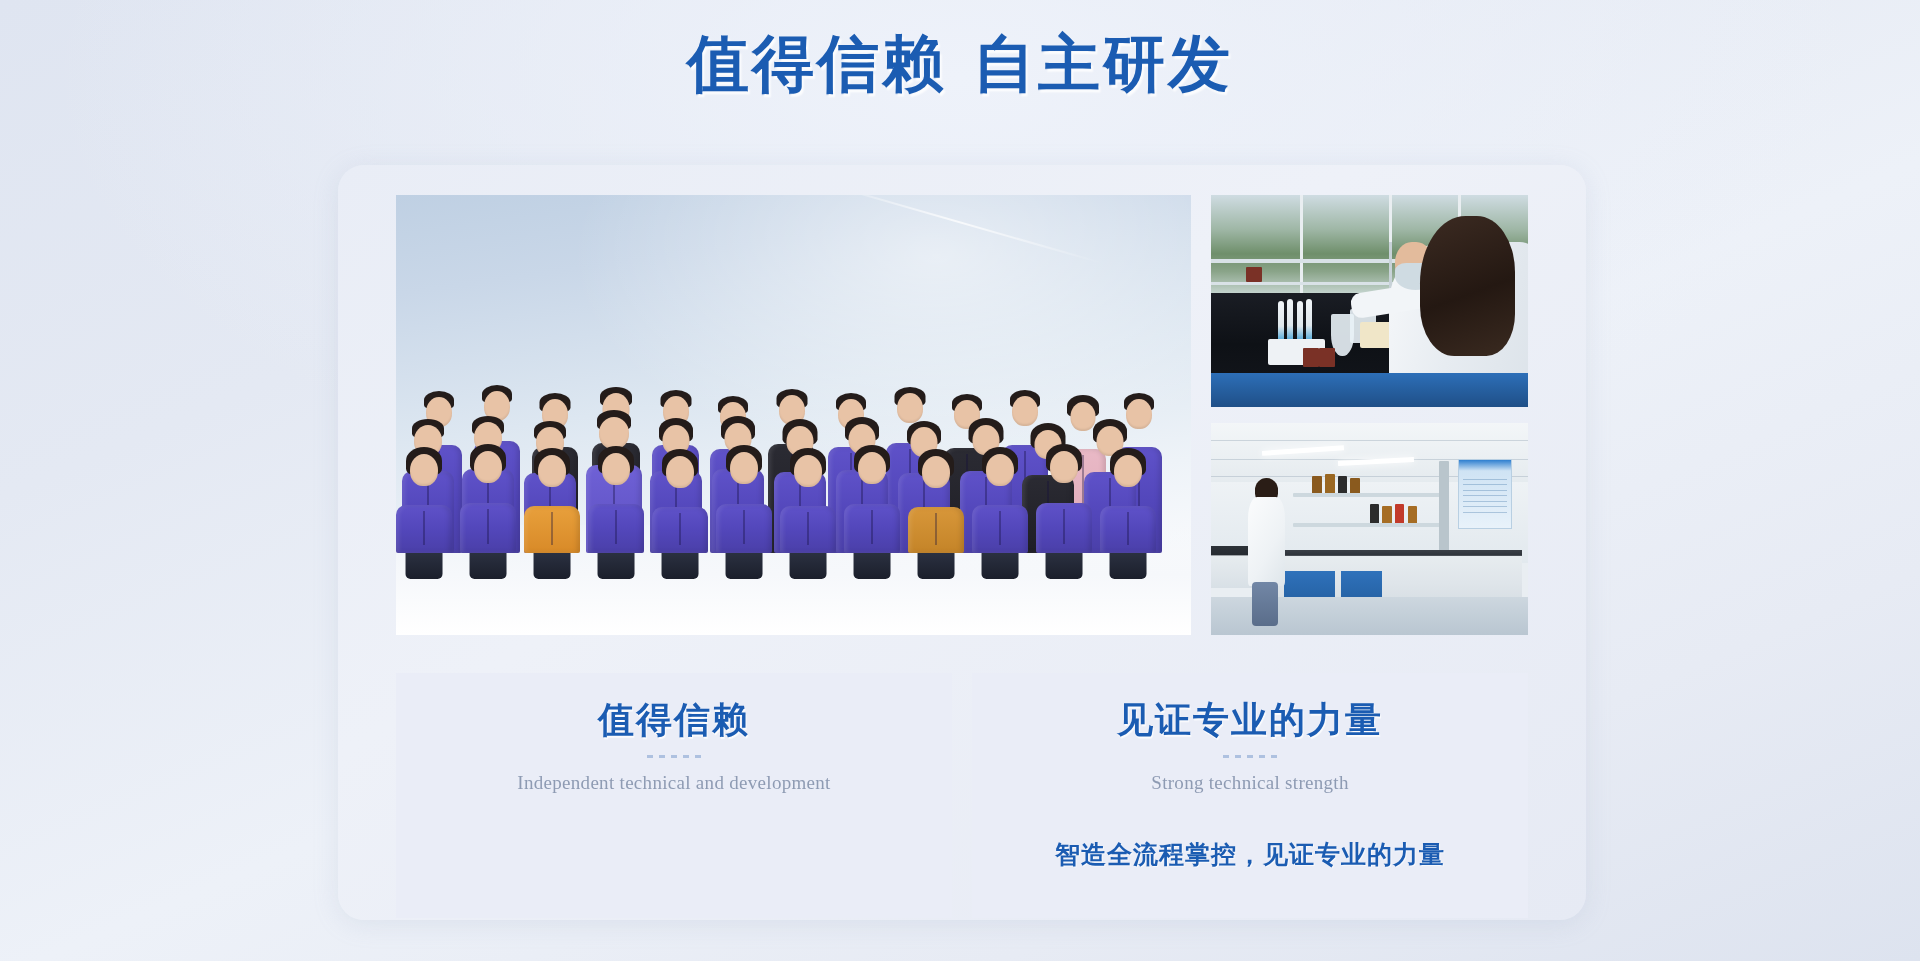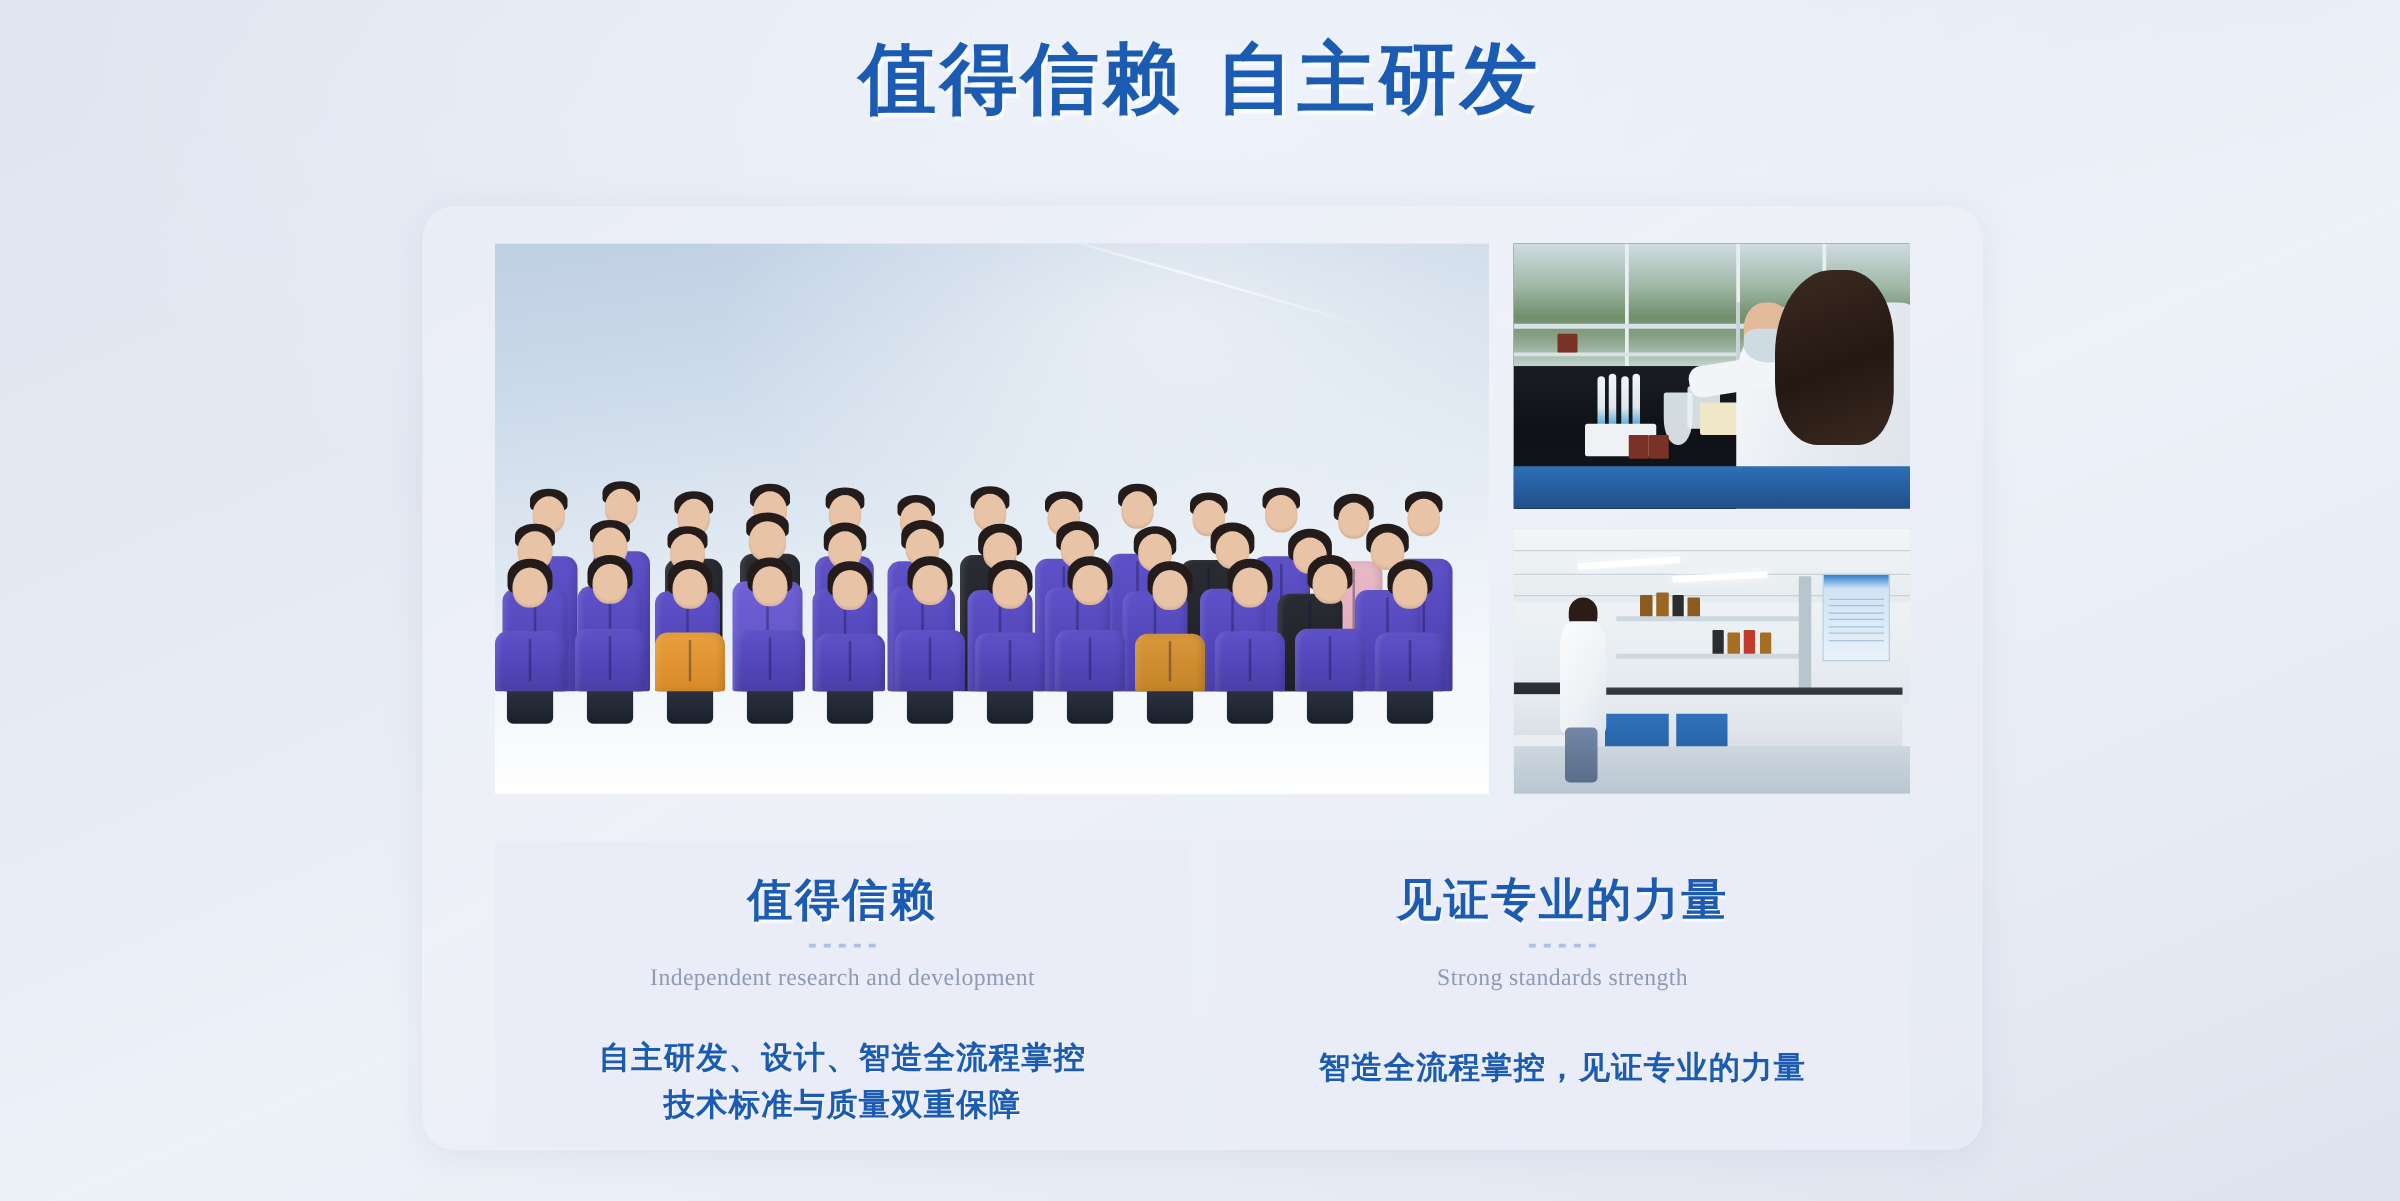--- a/index.html
+++ b/index.html
@@ -667,31 +667,27 @@
           </div>
         </div>
       </div>
     </div>
 
     <div class="cards">
 
       <div class="card left">
         <div class="card-title">值得信赖</div>
         <div class="card-divider"></div>
-        <div class="card-subtitle">Independent research and development</div>
-        <div class="card-body">
-          <div>自主研发、设计、智造全流程掌控</div>
-          <div>技术标准与质量双重保障</div>
-        </div>
+        <div class="card-subtitle">Independent technical and development</div>
       </div>
 
       <div class="card right">
         <div class="card-title">见证专业的力量</div>
         <div class="card-divider"></div>
-        <div class="card-subtitle">Strong standards strength</div>
+        <div class="card-subtitle">Strong technical strength</div>
         <div class="card-body">
           <div>智造全流程掌控，见证专业的力量</div>
         </div>
       </div>
     </div>
 
   </div>
 </div>
 
 </body></html>

